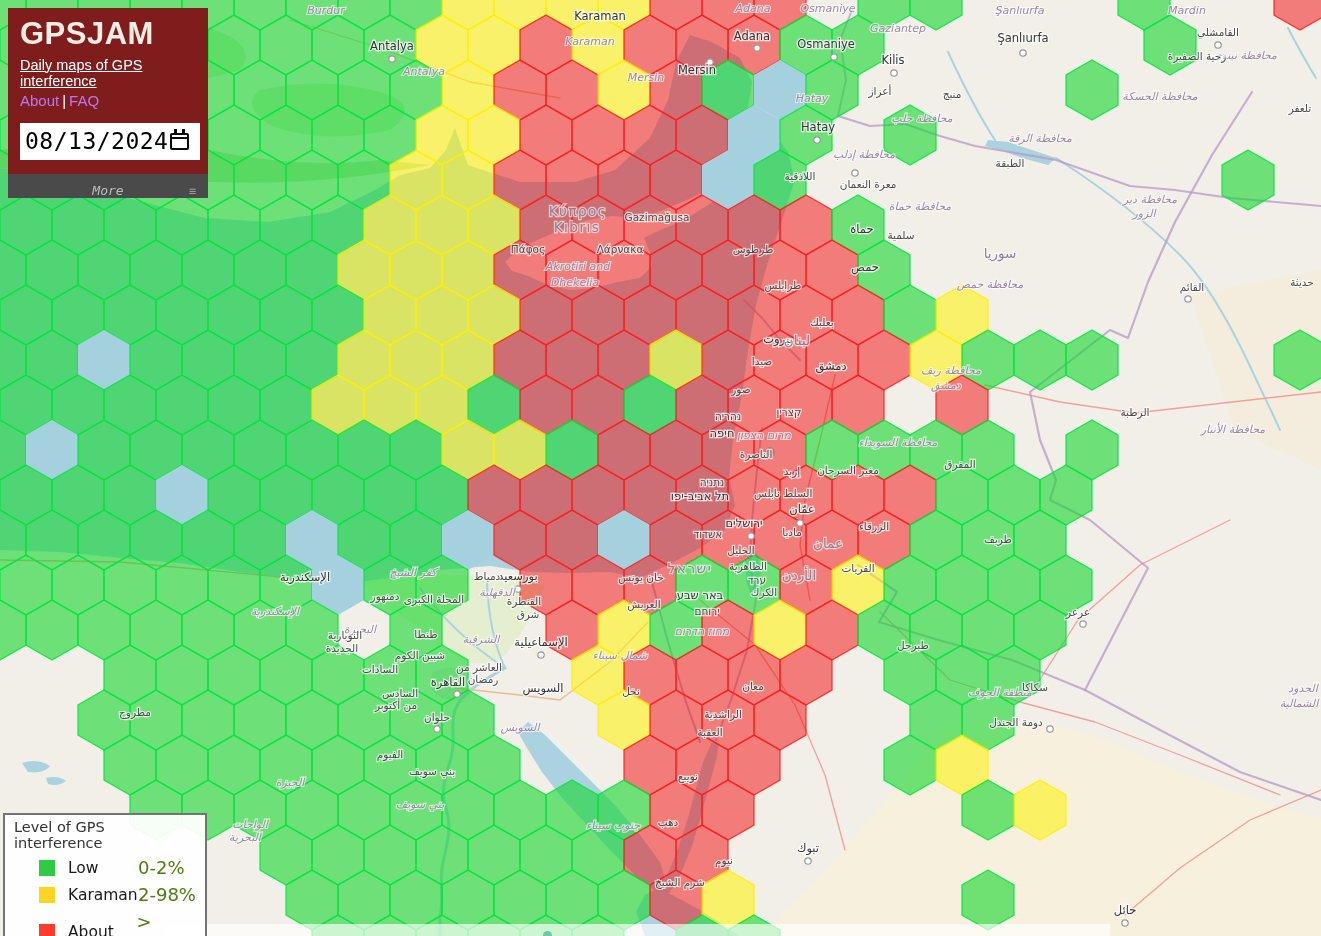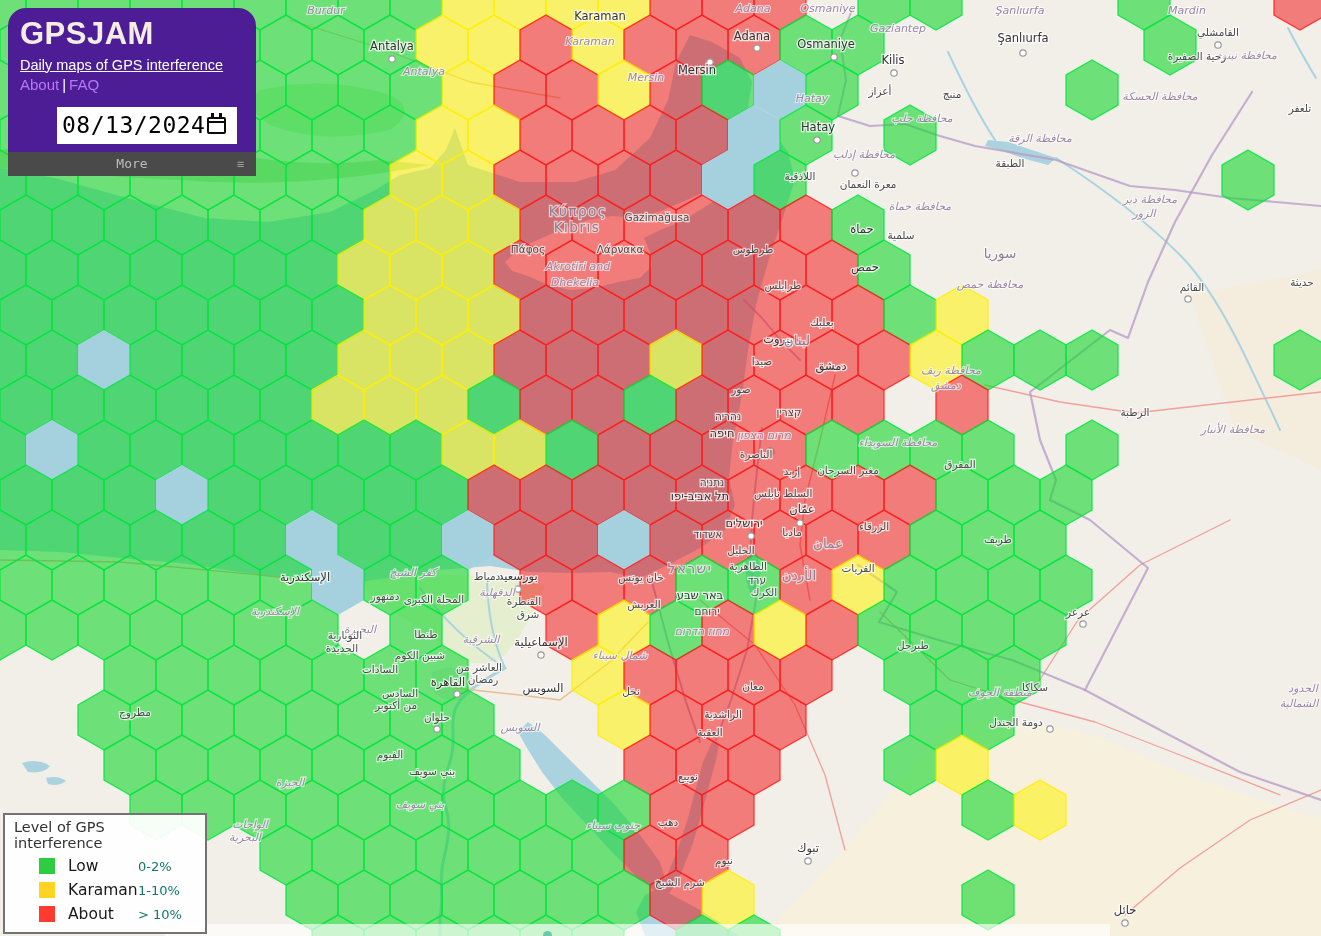--- a/index.html
+++ b/index.html
@@ -8,48 +8,48 @@
   #map-svg{position:absolute;left:0;top:0;}
 
   
   text{font-family:"DejaVu Sans",sans-serif;}
   .lbl-city{font-size:11.5px;fill:#333;stroke:#fff;stroke-width:2.6px;paint-order:stroke;stroke-opacity:.75;}
   .lbl-city2{font-size:10.5px;fill:#4a4a4a;stroke:#fff;stroke-width:2.4px;paint-order:stroke;stroke-opacity:.7;}
   .lbl-region{font-size:11px;font-style:italic;fill:#9b86a4;stroke:#fff;stroke-width:2.2px;paint-order:stroke;stroke-opacity:.65;}
   .lbl-country{font-size:13.5px;fill:#8d7f96;letter-spacing:1.5px;stroke:#fff;stroke-width:2.4px;paint-order:stroke;stroke-opacity:.6;}
 
   
-  #panel{position:absolute;left:8px;top:8px;width:248px;background:#4c1d95;color:#fff;
-         padding:10px 12px 0 12px;box-sizing:border-box;z-index:20;border-radius:18px;}
+  #panel{position:absolute;left:8px;top:8px;width:200px;background:#7f1d1d;color:#fff;
+         padding:10px 12px 0 12px;box-sizing:border-box;z-index:20;}
   #panel h1{margin:0 0 6px 0;font-size:31px;font-weight:600;color:#f3ede3;letter-spacing:.5px;line-height:1.05;}
   #panel .sub{font-size:14.5px;color:#fff;margin:0 0 3px 0;text-decoration:underline;}
   #panel .links{font-size:15px;margin:0 0 14px 0;}
   #panel .links a{color:#b878f2;text-decoration:none;cursor:pointer;}
   #panel .links .sep{color:#fff;padding:0 3px;}
-  #date-box{background:#fff;width:180px;height:37px;display:flex;align-items:center;padding:0 5px;box-sizing:border-box;margin-left:37px;}
+  #date-box{background:#fff;width:180px;height:37px;display:flex;align-items:center;padding:0 5px;box-sizing:border-box;}
   #date-input{border:none;outline:none;width:142px;font-family:"DejaVu Sans Mono",monospace;
               font-size:23px;color:#000;background:transparent;padding:0;letter-spacing:.5px;}
   .cal{position:relative;width:19px;height:17px;border:2.5px solid #0a0a0a;border-radius:2px;margin-left:3px;box-sizing:border-box;cursor:pointer;}
   .cal:before,.cal:after{content:"";position:absolute;top:-6px;width:3px;height:5px;background:#0a0a0a;}
   .cal:before{left:2px;} .cal:after{right:2px;}
   .cal i{display:block;height:2.5px;background:#0a0a0a;margin-top:2px;}
-  #more-bar{height:24px;margin:8px -12px 0 -12px;background:#4a4a4a;display:flex;align-items:center;
-            justify-content:center;position:relative;cursor:pointer;}
+  #more-bar{height:24px;margin:14px -12px 0 -12px;background:#4a4a4a;display:flex;align-items:flex-end;
+            justify-content:center;position:relative;cursor:pointer;font-style:italic;}
   #more-bar .more-txt{font-family:"DejaVu Sans Mono",monospace;font-size:13px;color:#bdbdbd;}
   #more-bar .more-ic{position:absolute;right:12px;color:#9f9f9f;font-size:12px;font-family:"DejaVu Sans Mono",monospace;}
 
   
   #legend{position:absolute;left:3px;top:813px;width:204px;background:rgba(255,255,255,.94);
           border:2px solid #737373;padding:4px 9px 9px 9px;box-sizing:border-box;z-index:20;
           font-family:"DejaVu Sans",sans-serif;}
   #legend .lg-title{font-size:14.5px;color:#333;margin-bottom:3px;}
   .lg-row{display:flex;align-items:center;margin-top:6px;padding-left:25px;}
   .lg-sw{width:16px;height:16px;margin-right:13px;flex:none;}
   .lg-name{width:70px;font-size:15.5px;color:#191919;}
-  .lg-range{font-size:13px;color:#0f766e;}
+  .lg-range{font-size:18px;color:#4d7c0f;}
 
   
   #attrib{position:absolute;left:165px;top:924px;width:945px;height:12px;
           background:rgba(255,255,255,.65);z-index:15;display:flex;align-items:flex-end;overflow:hidden;}
   #attrib .dot{width:9px;height:9px;border-radius:50%;background:#6ec9a8;margin-left:378px;margin-bottom:-4px;}
 </style>
 </head>
 <body>
 
 <div id="stage">
@@ -657,21 +657,21 @@
     <div class="lg-title">Level of GPS interference</div>
     <div id="legend-rows">
         <div class="lg-row">
           <span class="lg-sw" style="background: rgb(46, 204, 64);"></span>
           <span class="lg-name">Low</span>
           <span class="lg-range">0-2%</span>
         </div>
         <div class="lg-row">
           <span class="lg-sw" style="background: rgb(255, 211, 33);"></span>
           <span class="lg-name">Karaman</span>
-          <span class="lg-range">1-10%</span>
+          <span class="lg-range">2-98%</span>
         </div>
         <div class="lg-row">
           <span class="lg-sw" style="background: rgb(255, 59, 48);"></span>
           <span class="lg-name">About</span>
           <span class="lg-range">&gt; 10%</span>
         </div>
       </div>
   </div>
 
 </div>

